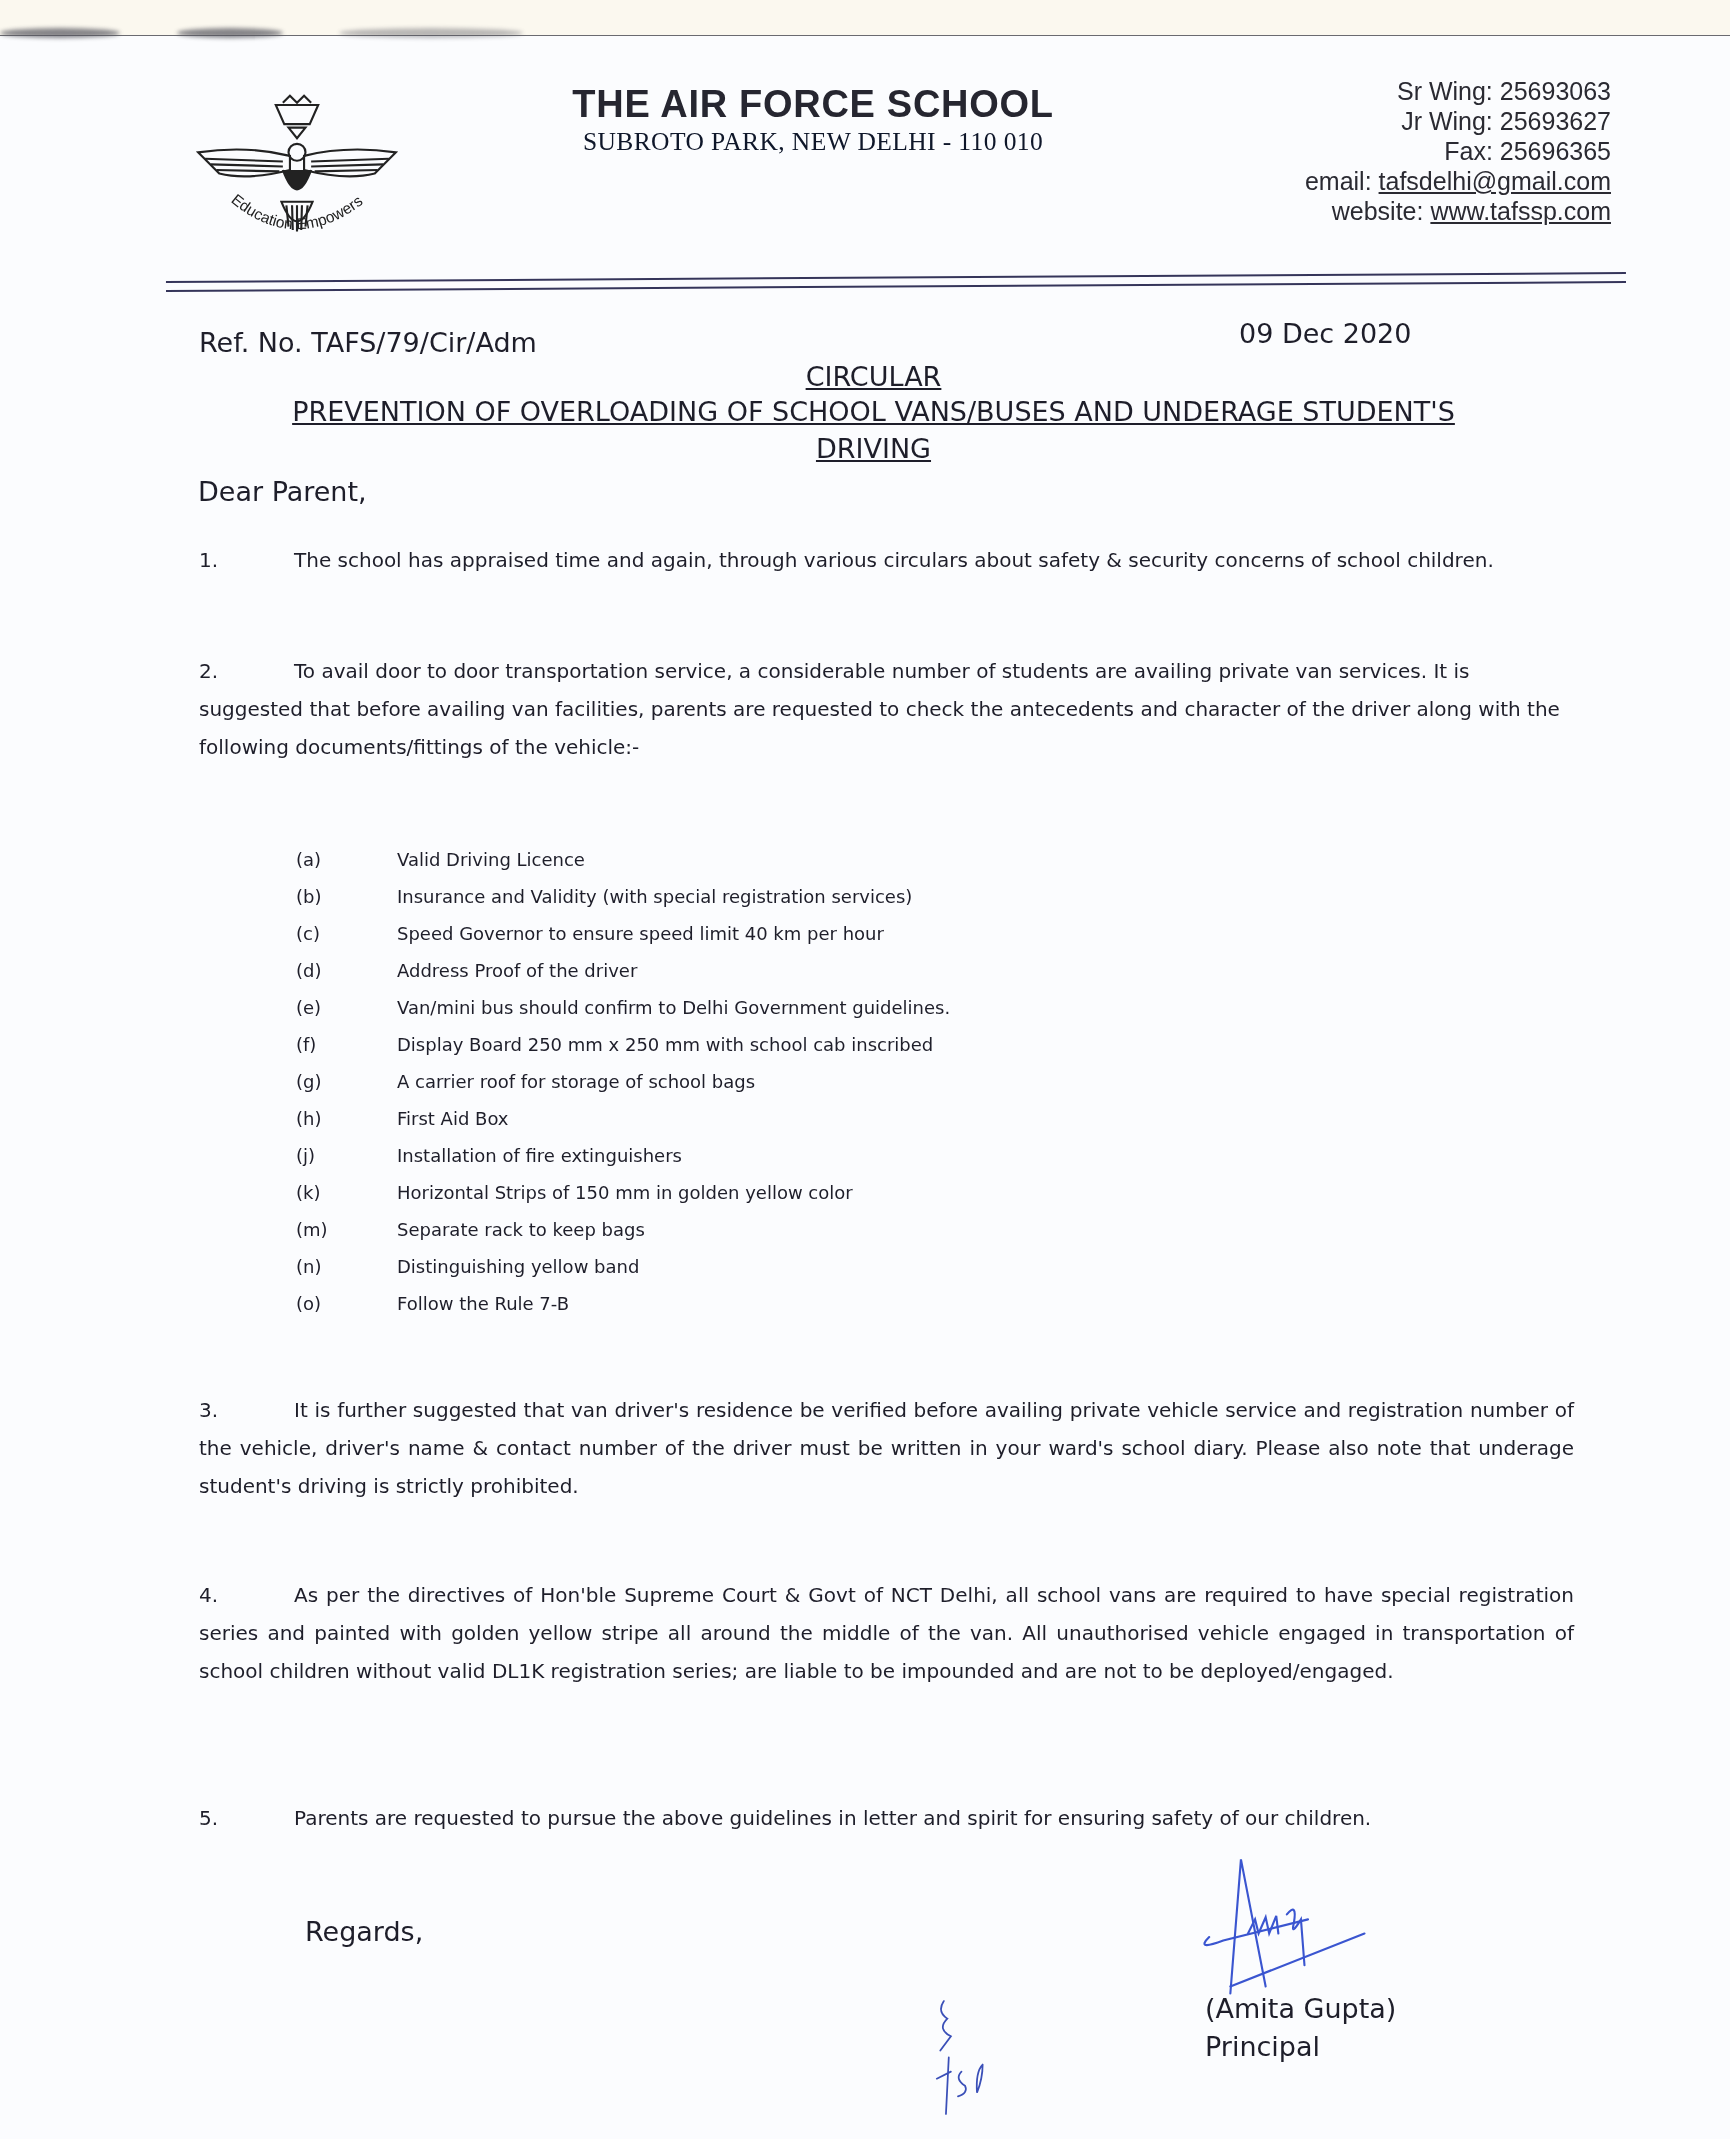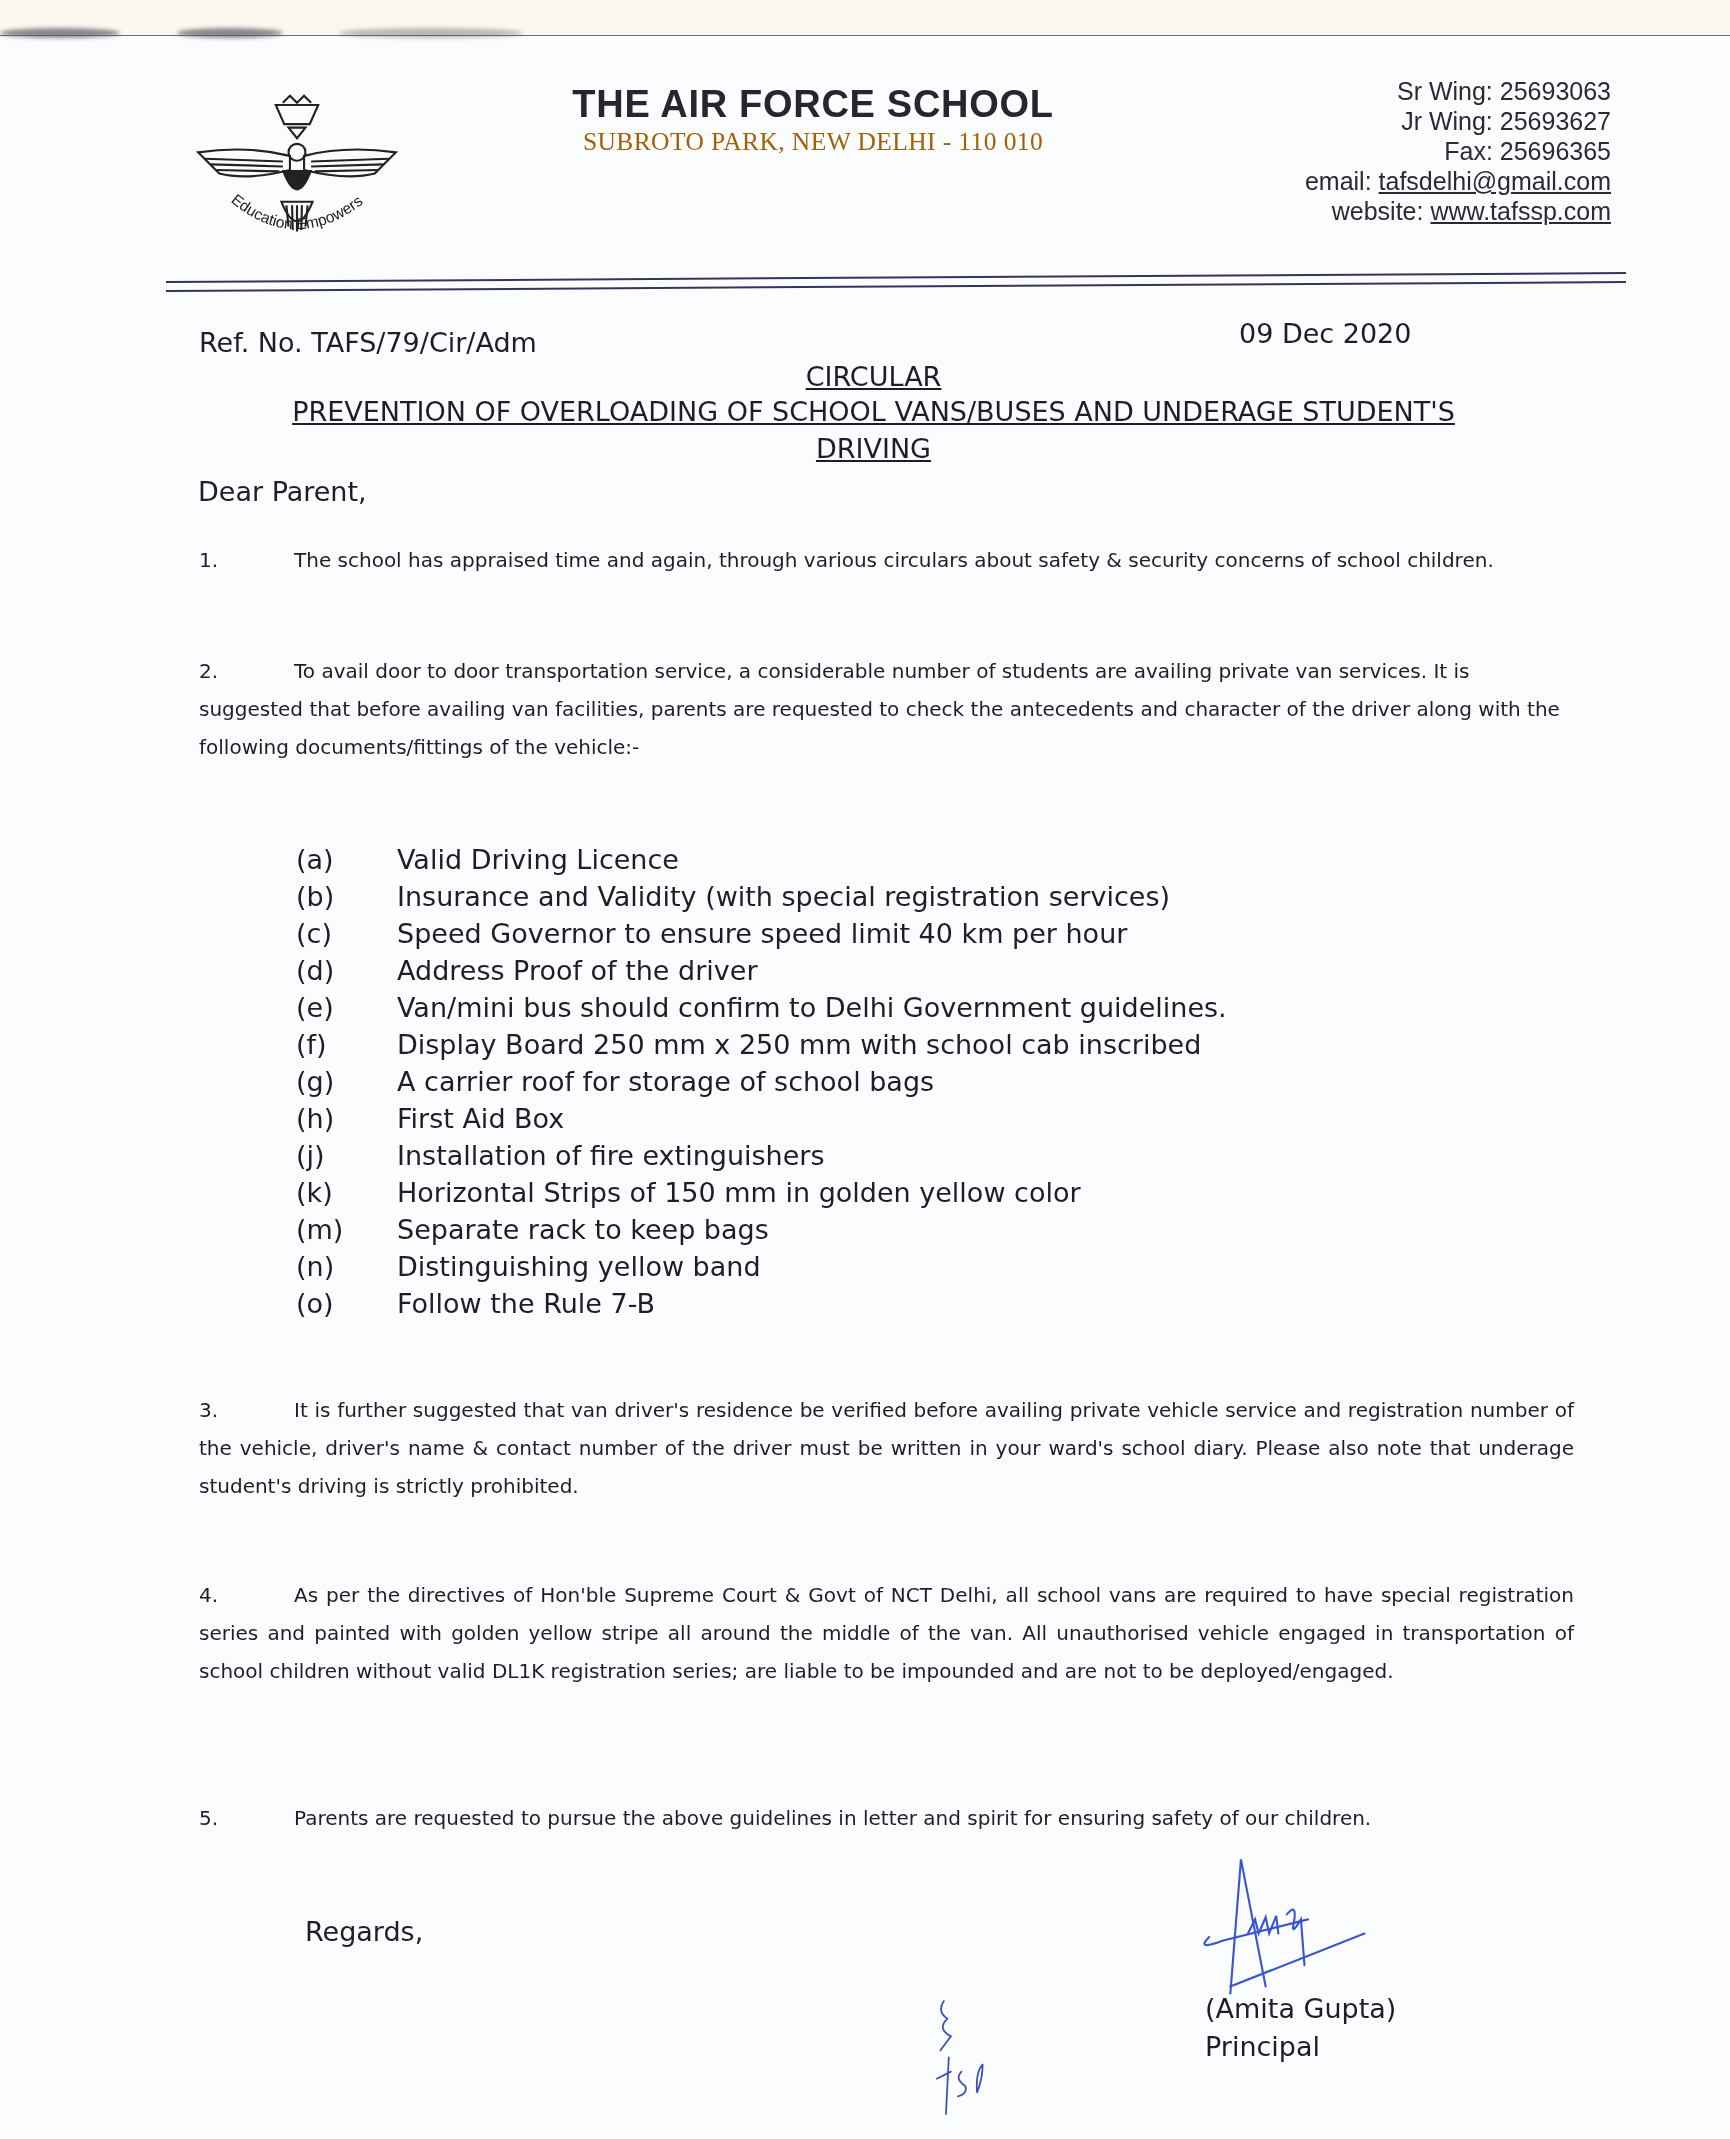--- a/index.html
+++ b/index.html
@@ -17,21 +17,21 @@
 
     .logo { position: absolute; left: 191px; top: 85px; width: 212px; height: 170px; }
 
     .school-name {
       position: absolute; left: 495px; top: 83px; width: 636px;
       font-family: "Liberation Sans", sans-serif; font-weight: bold;
       font-size: 38px; letter-spacing: 0.7px; color: #262630; text-align: center;
     }
     .school-address {
       position: absolute; left: 495px; top: 127px; width: 636px;
-      font-family: "Liberation Serif", serif; font-size: 25.5px; color: #a16207;
+      font-family: "Liberation Serif", serif; font-size: 25.5px; color: #0f172a;
       text-align: center; letter-spacing: 0.4px;
     }
     .contact {
       position: absolute; right: 120px; top: 76px; width: 495px; text-align: right;
       font-family: "Liberation Sans", sans-serif; font-size: 25px; line-height: 30px; color: #2a2a32;
     }
     .contact .link { text-decoration: underline; }
     .rule {
       position: absolute; left: 166px; top: 281px; width: 1460px; height: 7px;
       border-top: 2.1px solid #35355a; border-bottom: 2.1px solid #35355a;
@@ -44,21 +44,21 @@
     .h1 { top: 361px; }
     .h2 { top: 396px; }
     .h3 { top: 433px; }
     .salutation { position: absolute; left: 198px; top: 476px; font-size: 27px; }
 
     .para { position: absolute; left: 199px; width: 1375px; font-size: 20px; line-height: 38px; }
     .para .num { display: inline-block; width: 95px; }
     .justify { text-align: justify; text-align-last: left; }
 
     .list { position: absolute; left: 296px; top: 841px; width: 1131px; }
-    .list-item { height: 37px; font-size: 27px; line-height: 37px; white-space: nowrap; }
+    .list-item { height: 37px; font-size: 18px; line-height: 37px; white-space: nowrap; }
     .list-item .lbl { display: inline-block; width: 101px; }
 
     .regards { position: absolute; left: 305px; top: 1916px; font-size: 27px; }
     .signatory { position: absolute; left: 1205px; top: 1990px; font-size: 27px; line-height: 38px; }
     .signature { position: absolute; left: 1188px; top: 1852px; width: 240px; height: 163px; }
     .initials { position: absolute; left: 933px; top: 1994px; width: 64px; height: 127px; }
   </style>
 </head>
 <body>
 

